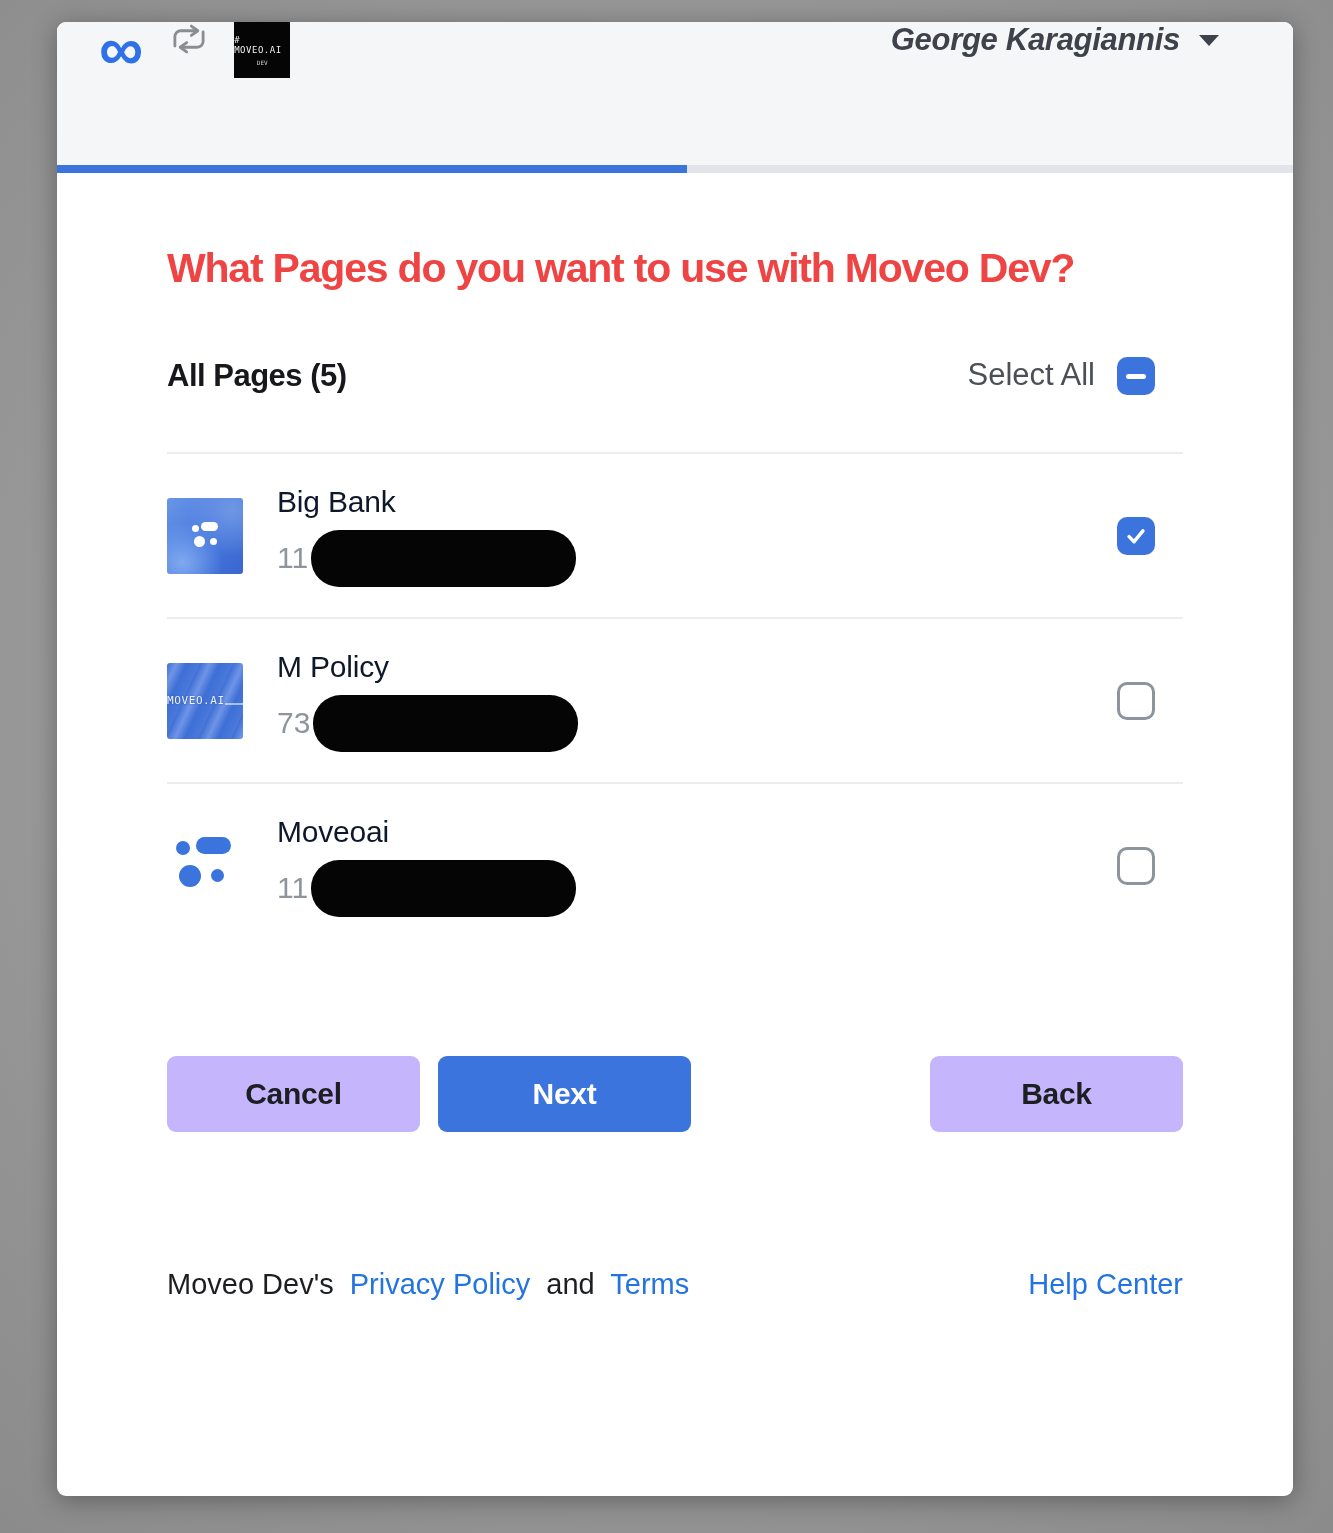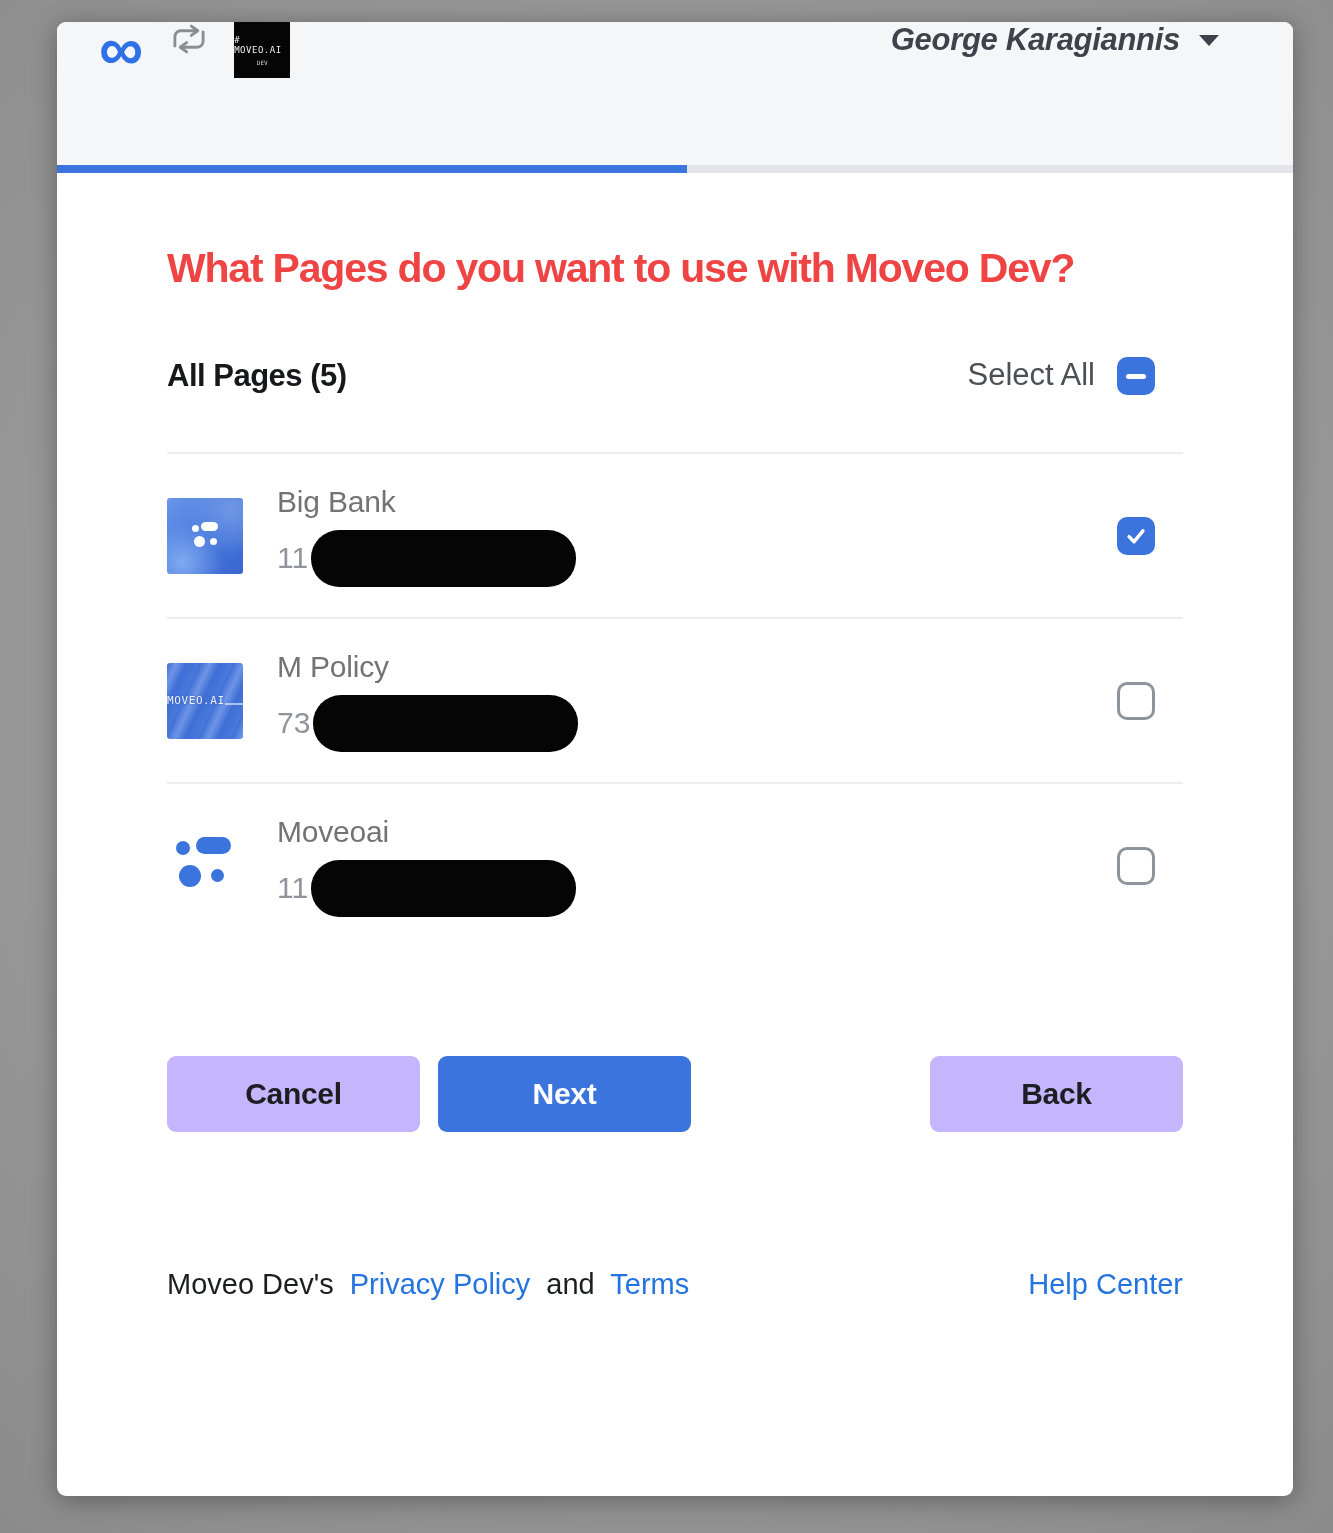--- a/index.html
+++ b/index.html
@@ -62,21 +62,21 @@
   .avatar-bigbank .dot{background:#fff;}
   .avatar-stripes{background:
     repeating-linear-gradient(115deg,#3e6fd6 0px,#6e94e6 9px,#3e6fd6 18px,#4a79da 30px);
     display:flex;flex-direction:row;align-items:center;justify-content:center;}
   .avatar-stripes .avatar-text{color:#eef2fb;font-size:11px;letter-spacing:.6px;
     font-family:"DejaVu Sans Mono", monospace;text-shadow:0 0 2px rgba(30,60,140,.6);}
   .avatar-stripes .avatar-sub{width:34px;height:2px;background:rgba(255,255,255,.55);margin-top:6px;}
   .avatar-dots{background:#fff;}
   .avatar-dots .dot{background:var(--accent,#3b74dc);}
   .page-info{display:flex;flex-direction:column;}
-  .page-name{font-size:30px;color:#737373;letter-spacing:-0.2px;}
+  .page-name{font-size:30px;color:#0f172a;letter-spacing:-0.2px;}
   .id-row{display:flex;align-items:center;margin-top:11px;}
   .id-prefix{font-size:30px;color:#90949c;}
   .redaction-bar{width:265px;height:57px;background:#050505;border-radius:28px;margin-left:3px;}
   .row-checkbox{margin-left:auto;}
   
   .buttons-row{margin-top:109px;display:flex;align-items:center;}
   .btn{width:253px;height:76px;border-radius:9px;border:none;font-size:30px;
     font-weight:700;font-family:inherit;display:flex;align-items:center;
     justify-content:center;cursor:pointer;letter-spacing:-0.3px;}
   .btn-gray{background:#c4b5fd;color:#1c1e21;}

